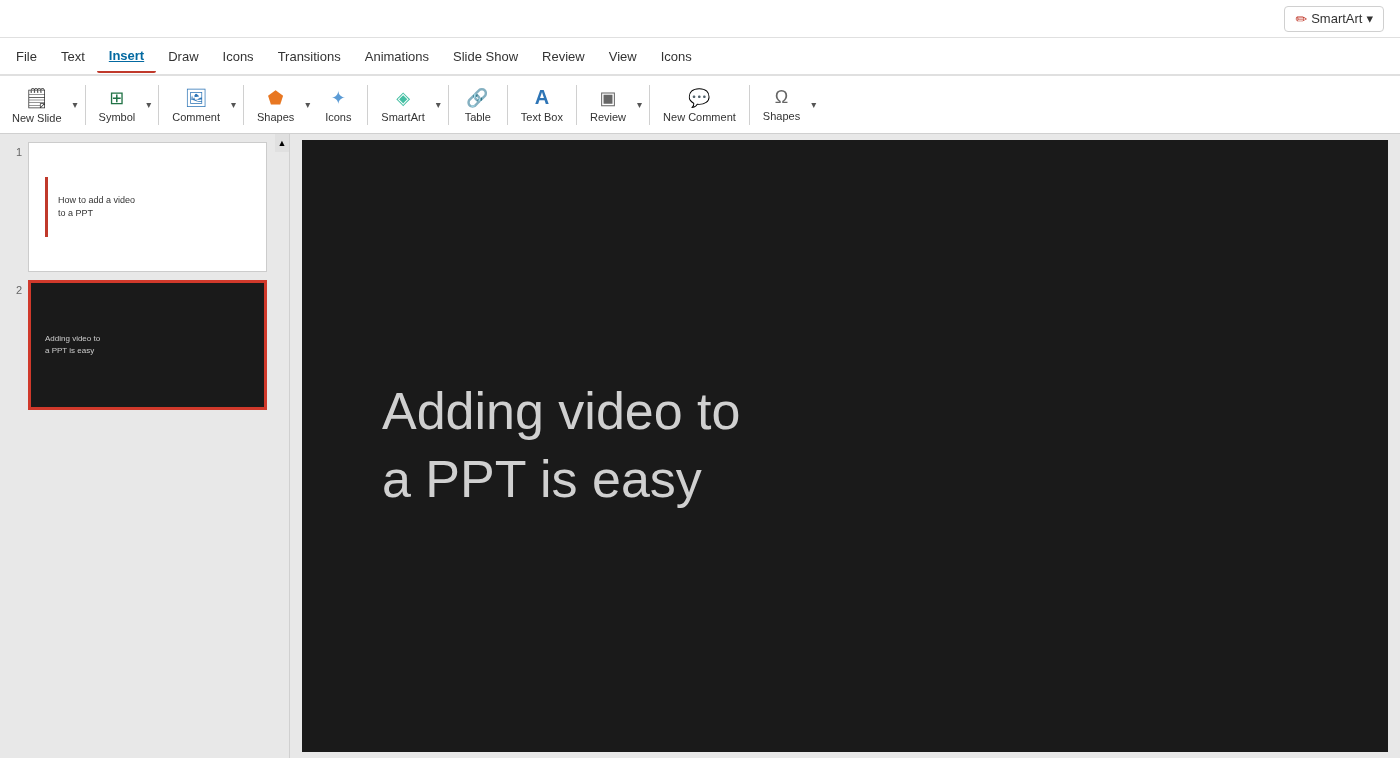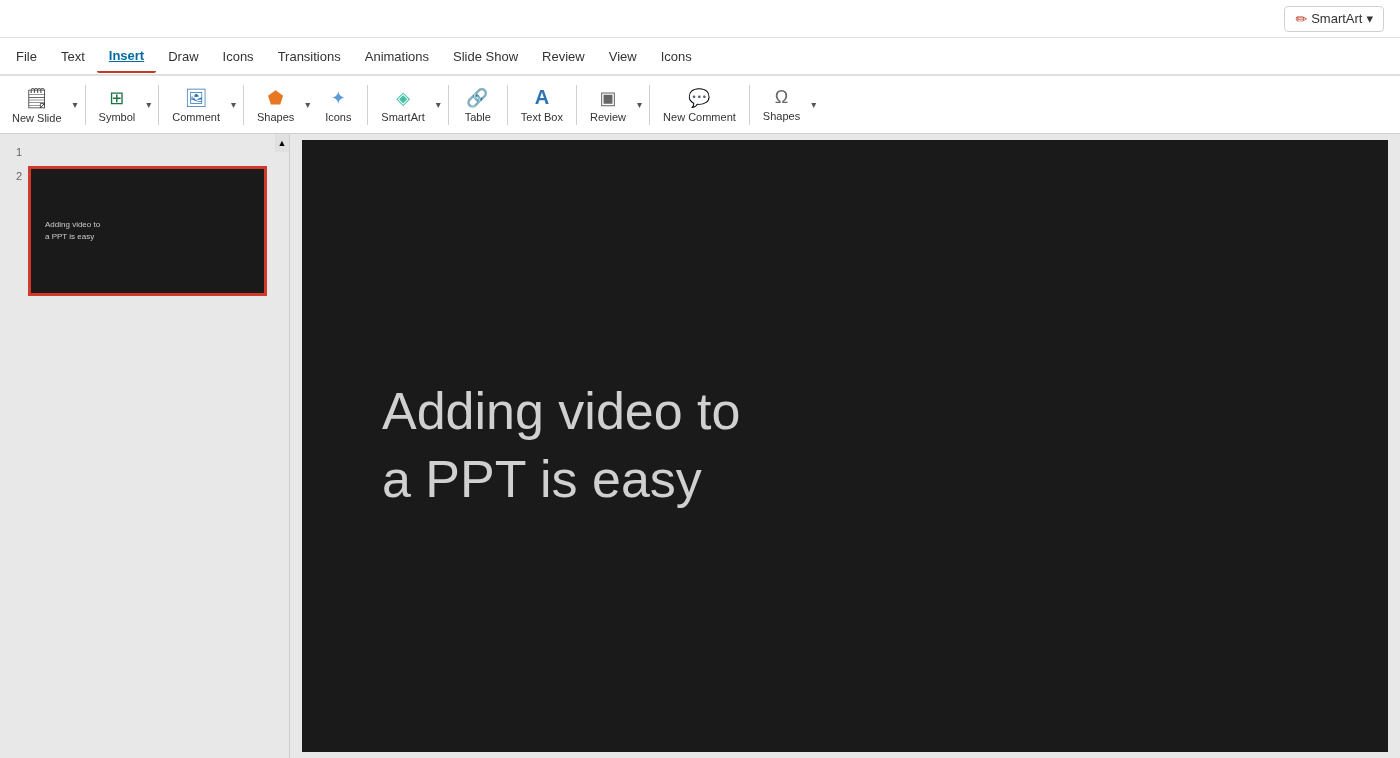--- a/index.html
+++ b/index.html
@@ -232,20 +232,26 @@
 </div>
 
 <div class="main-area">
 
   <div class="slide-panel">
 
     <div style="position:absolute;top:0;right:0;width:14px;height:18px;background:#e0e0e0;display:flex;align-items:center;justify-content:center;font-size:9px;cursor:pointer;z-index:10;">▲</div>
 
     <div class="slide-thumb-wrapper">
       <div class="slide-number">1</div>
+      <div class="slide-thumb thumb1">
+        <div class="thumb1-content">
+          <div class="thumb1-line"></div>
+          <div class="thumb1-text">How to add a video<br>to a PPT</div>
+        </div>
+      </div>
     </div>
 
     <div class="slide-thumb-wrapper">
       <div class="slide-number">2</div>
       <div class="slide-thumb thumb2 active">
         <div class="thumb2-content">
           <div class="thumb2-text">Adding video to<br>a PPT is easy</div>
         </div>
       </div>
     </div>

